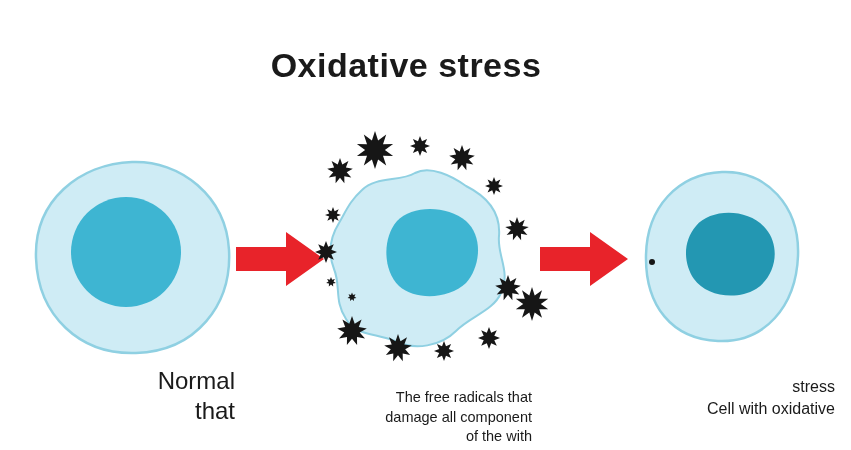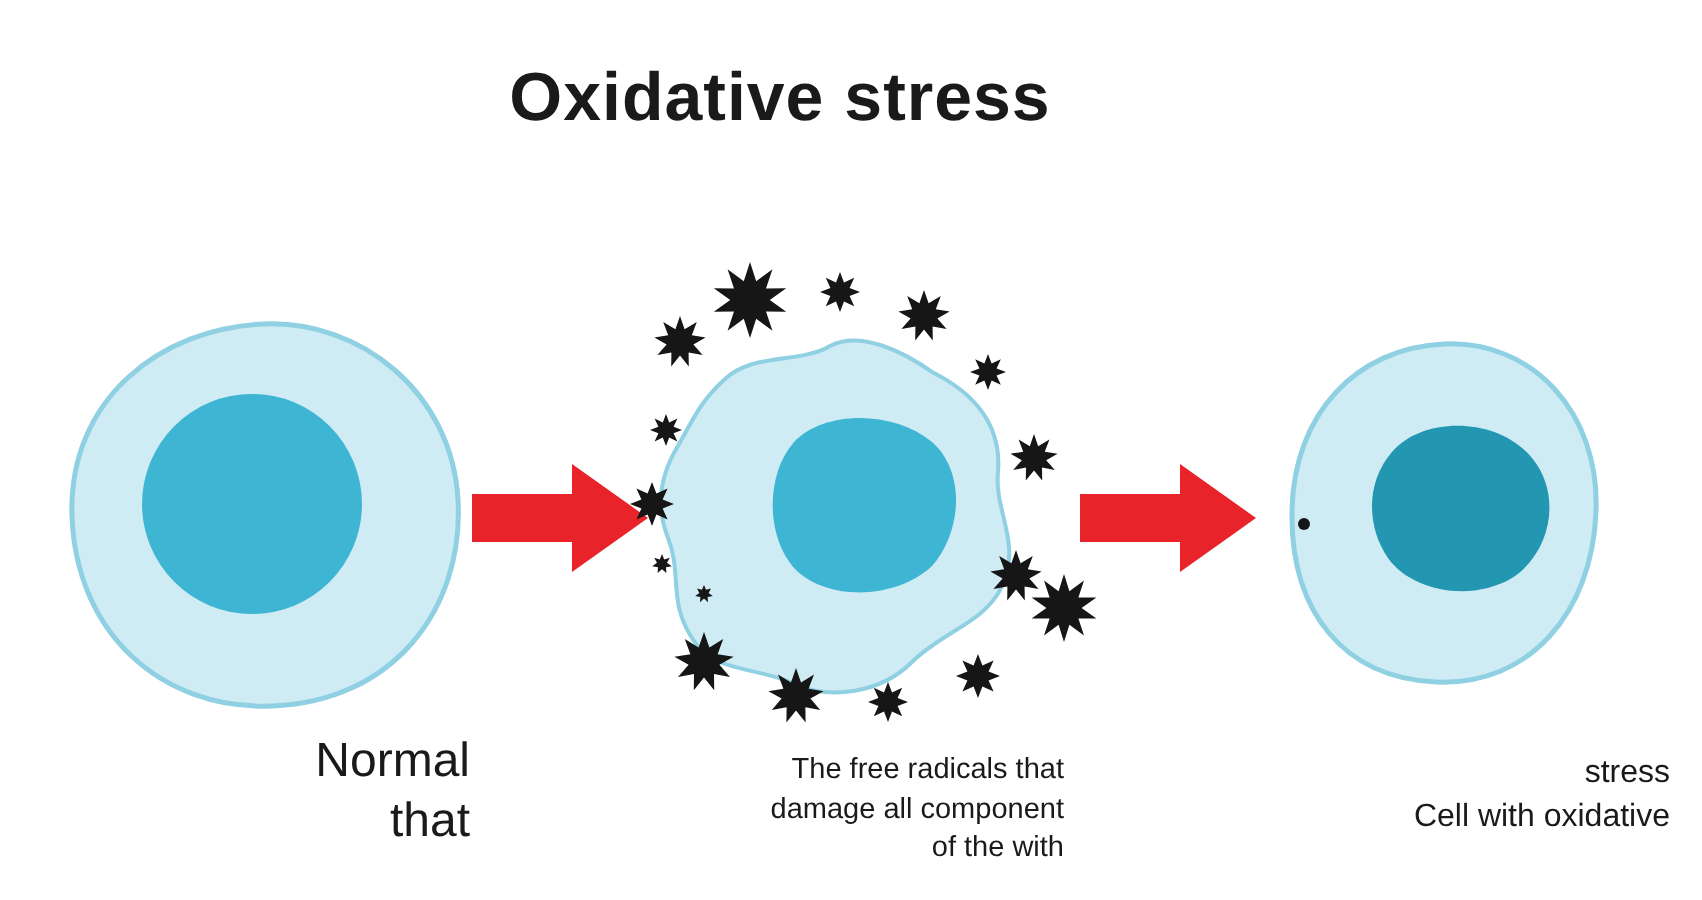--- a/index.html
+++ b/index.html
@@ -13,21 +13,21 @@
     width: 851px;
     height: 450px;
     background: var(--background, #ffffff);
     overflow: hidden;
   }
   .title {
     position: absolute;
     left: 0;
     top: 30px;
     width: 780px;
-    margin: 0;
+    margin: 16px;
     text-align: center;
     font-size: 34px;
     font-weight: bold;
     letter-spacing: 0.5px;
     color: var(--text, #1a1a1a);
   }
   svg.diagram {
     position: absolute;
     left: 0;
     top: 0;
@@ -40,21 +40,21 @@
   .caption span { display: block; }
   .caption-left {
     left: 35px;
     top: 366px;
     width: 200px;
     font-size: 24px;
     line-height: 1.25;
   }
   .caption-middle {
     left: 310px;
-    top: 376px;
+    top: 388px;
     width: 222px;
     font-size: 14.5px;
     line-height: 1.35;
   }
   .caption-right {
     left: 615px;
     top: 376px;
     width: 220px;
     font-size: 16px;
     line-height: 1.35;

